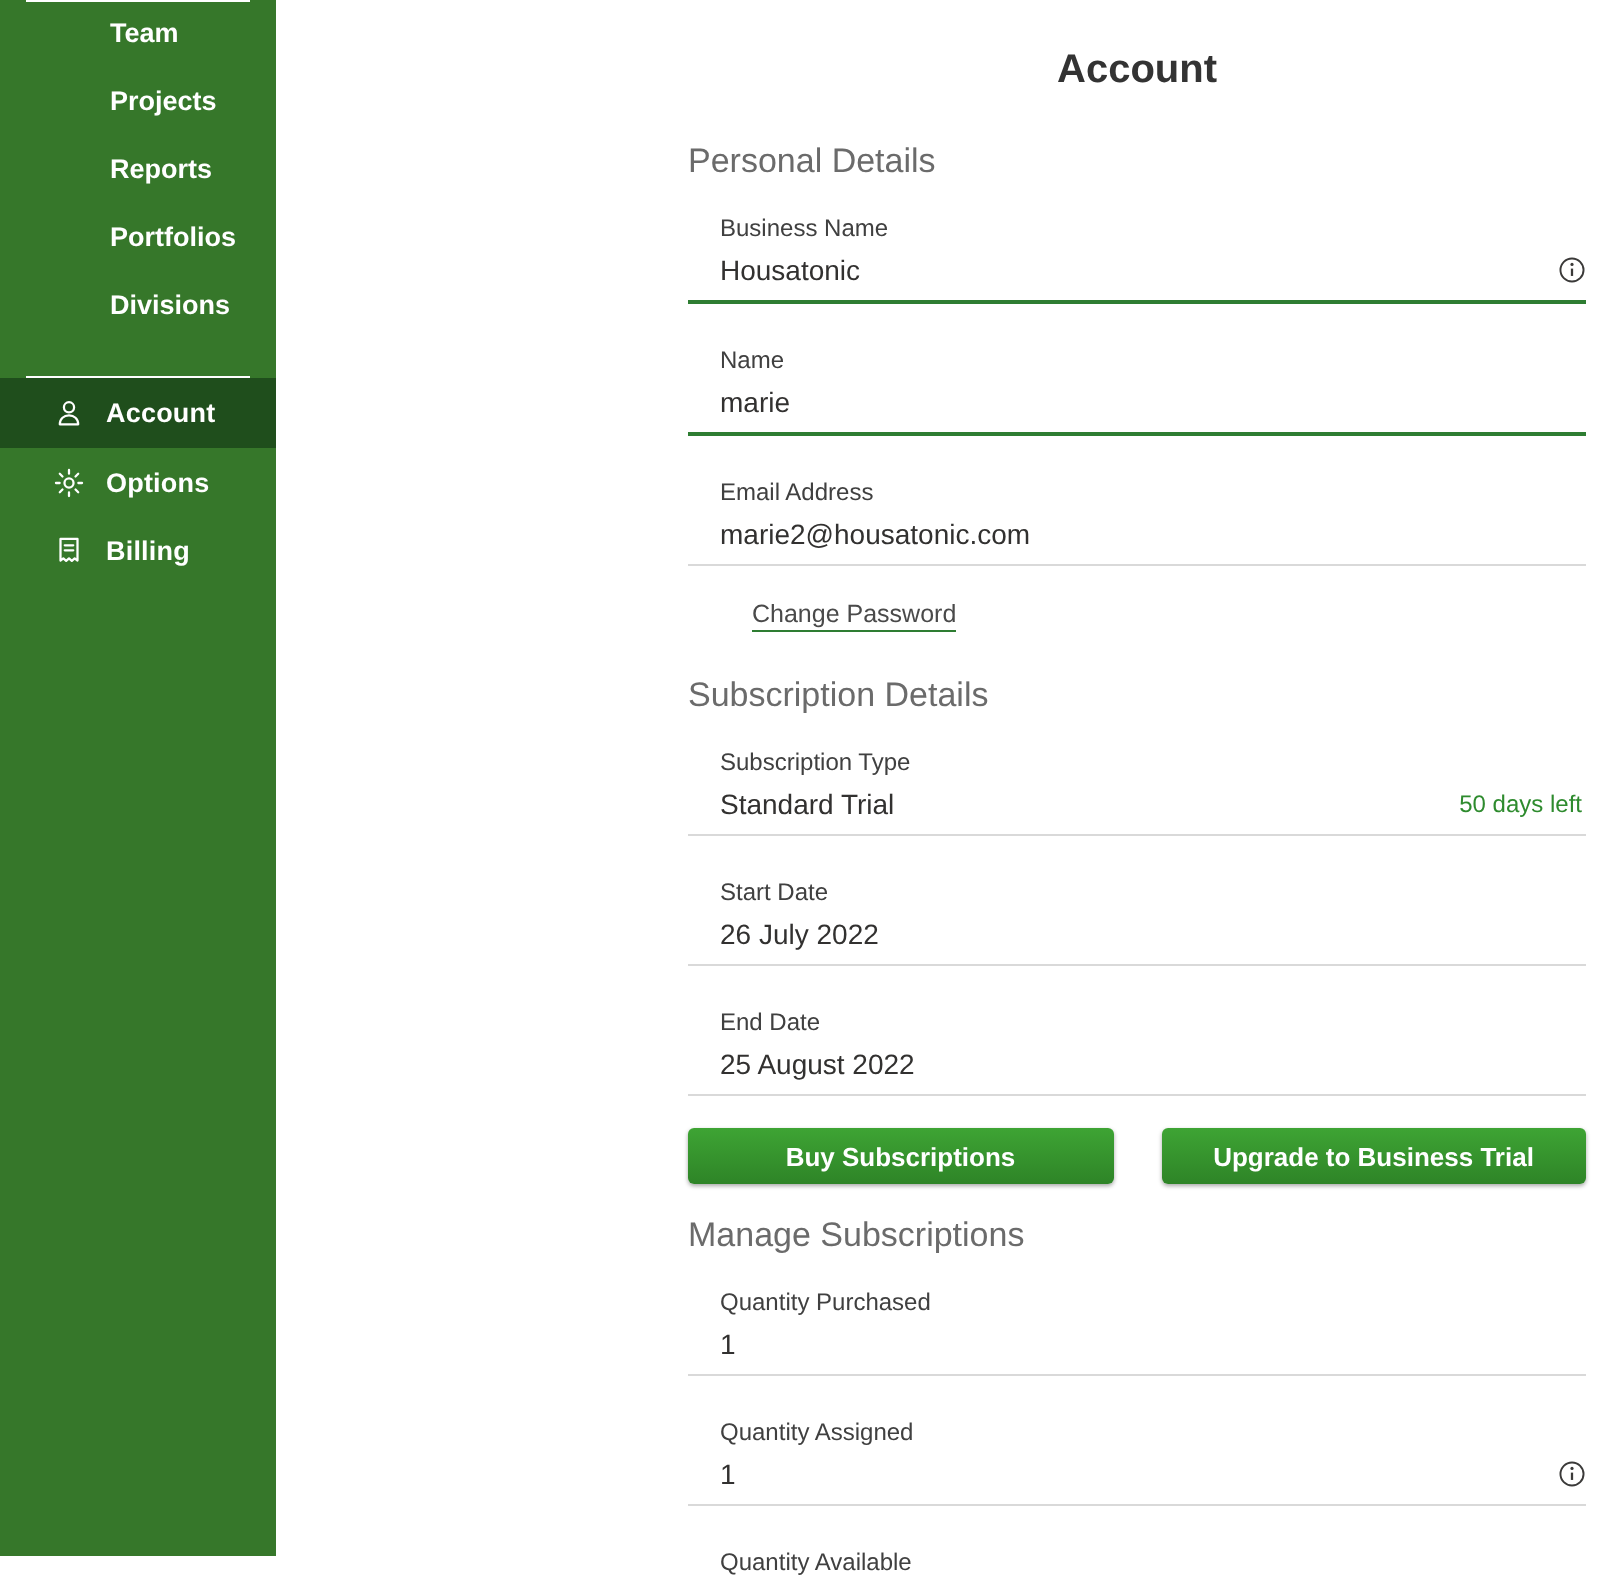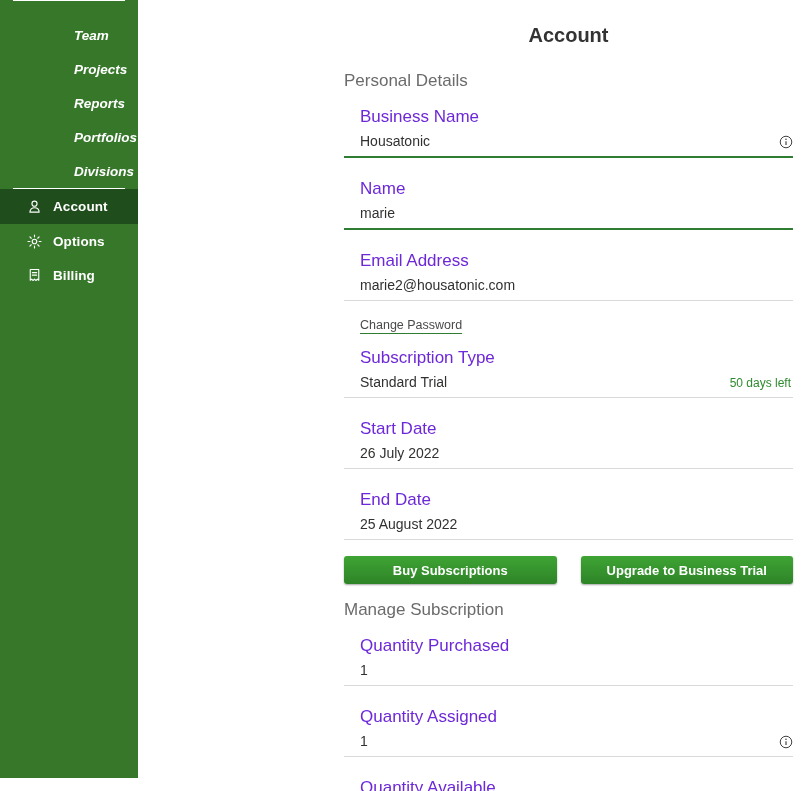--- a/index.html
+++ b/index.html
@@ -18,44 +18,44 @@
   
   .sidebar{position:absolute;left:0;top:0;width:138px;height:778px;
     background:var(--sidebar-green);color:#fff;}
   .side-item{display:flex;align-items:center;gap:10px;height:44px;
     padding-left:26px;cursor:pointer;}
   .side-item .lbl{font-size:13.5px;font-weight:700;letter-spacing:.1px;}
   .side-item.selected{background:var(--sidebar-selected);height:35px;}
   .side-item.small{height:34px;}
   .divider{height:1px;background:#fff;margin:0 13px;}
   .subnav{padding:8px 0 9px 0;}
-  .side-sub{height:34px;display:flex;align-items:flex-end;padding-left:74px;
-    font-size:13.5px;font-weight:700;cursor:pointer;font-style:italic;}
+  .side-sub{height:34px;display:flex;align-items:flex-start;padding-left:55px;
+    font-size:13.5px;font-weight:700;cursor:pointer;}
   .sicon{width:17px;height:17px;display:inline-flex;align-items:center;
     justify-content:center;flex:0 0 17px;}
   .sicon svg{width:17px;height:17px;stroke:#fff;fill:none;stroke-width:1.6;
     stroke-linecap:round;stroke-linejoin:round;}
 
   
   .main{position:absolute;left:344px;top:0;width:449px;padding-top:24px;}
   .page-title{font-size:20px;font-weight:700;color:#333;text-align:center;
     margin-bottom:24px;}
   .section-heading{font-size:17px;font-weight:400;color:#6b6b6b;
     margin:16px 0 8px 0;}
   .field{padding:8px 0 7px 16px;margin-bottom:13px;position:relative;}
   .field.u-green{border-bottom:2px solid var(--underline-green);}
   .field.u-gray{border-bottom:1px solid var(--underline-gray);}
-  .f-label{font-size:17px;color:#6d28d9;margin-bottom:5px;}
-  .f-line{display:flex;align-items:flex-end;justify-content:space-between;
+  .f-label{font-size:12px;color:#404040;margin-bottom:5px;}
+  .f-line{display:flex;align-items:center;justify-content:space-between;
     min-height:17px;}
   .f-value{font-size:14px;color:#323130;}
   .badge{font-size:12px;color:var(--accent-green);padding-right:2px;}
   .info{width:14px;height:14px;display:inline-flex;cursor:pointer;flex:0 0 14px;}
   .info svg{width:14px;height:14px;}
-  .link{display:inline-block;margin:4px 0 6px 16px;font-size:12.5px;
+  .link{display:inline-block;margin:4px 0 6px 32px;font-size:12.5px;
     color:#4a4a4a;border-bottom:1px solid var(--underline-green);
     padding-bottom:1px;cursor:pointer;text-decoration:none;}
   .btn-row{display:flex;gap:24px;margin:16px 0 14px 0;}
   .btn{flex:1;height:28px;border:none;border-radius:3px;cursor:pointer;
     background:linear-gradient(var(--btn-top),var(--btn-bottom));
     color:#fff;font-weight:700;font-size:13px;
     font-family:"Liberation Sans","DejaVu Sans",sans-serif;
     box-shadow:0 1px 2px rgba(0,0,0,.35);}
 </style>
 </head>
@@ -146,20 +146,21 @@
   <div class="field u-gray">
     <div class="f-label">Email Address</div>
     <div class="f-line">
       <div class="f-value">marie2@housatonic.com</div>
     </div>
   </div>
 
   <a class="link">Change Password</a>
 
   
+  <h2 class="section-heading">Subscription Details</h2>
 
   <div class="field u-gray">
     <div class="f-label">Subscription Type</div>
     <div class="f-line">
       <div class="f-value">Standard Trial</div>
       <span class="badge">50 days left</span>
     </div>
   </div>
 
   <div class="field u-gray">
@@ -175,21 +176,21 @@
       <div class="f-value">25 August 2022</div>
     </div>
   </div>
 
   <div class="btn-row">
     <button class="btn">Buy Subscriptions</button>
     <button class="btn">Upgrade to Business Trial</button>
   </div>
 
   
-  <h2 class="section-heading">Manage Subscription</h2>
+  <h2 class="section-heading">Manage Subscriptions</h2>
 
   <div class="field u-gray">
     <div class="f-label">Quantity Purchased</div>
     <div class="f-line">
       <div class="f-value">1</div>
     </div>
   </div>
 
   <div class="field u-gray">
     <div class="f-label">Quantity Assigned</div>

